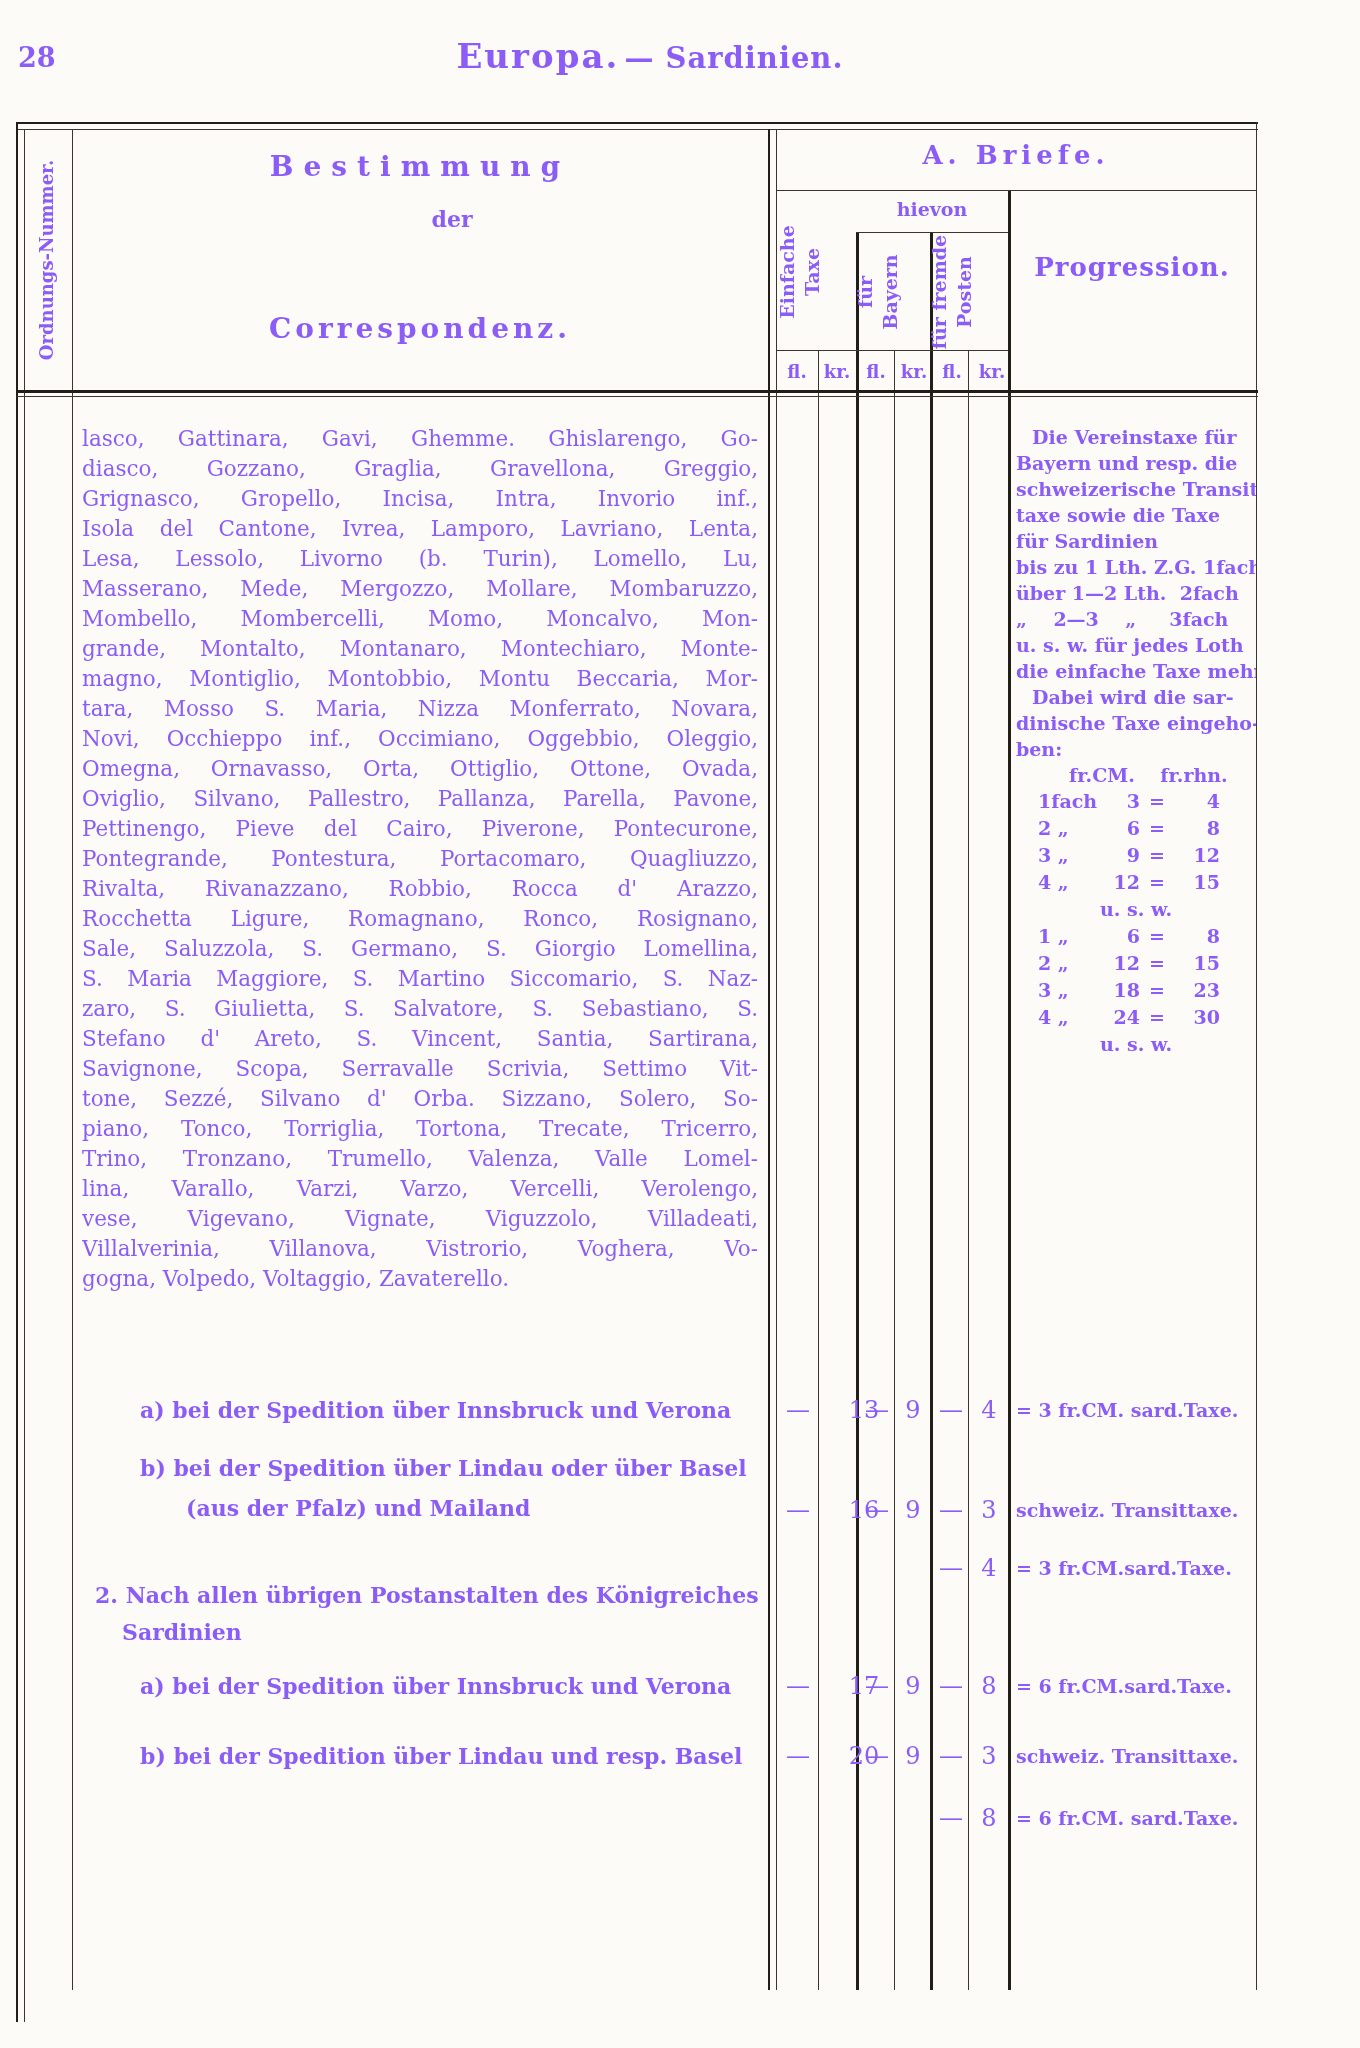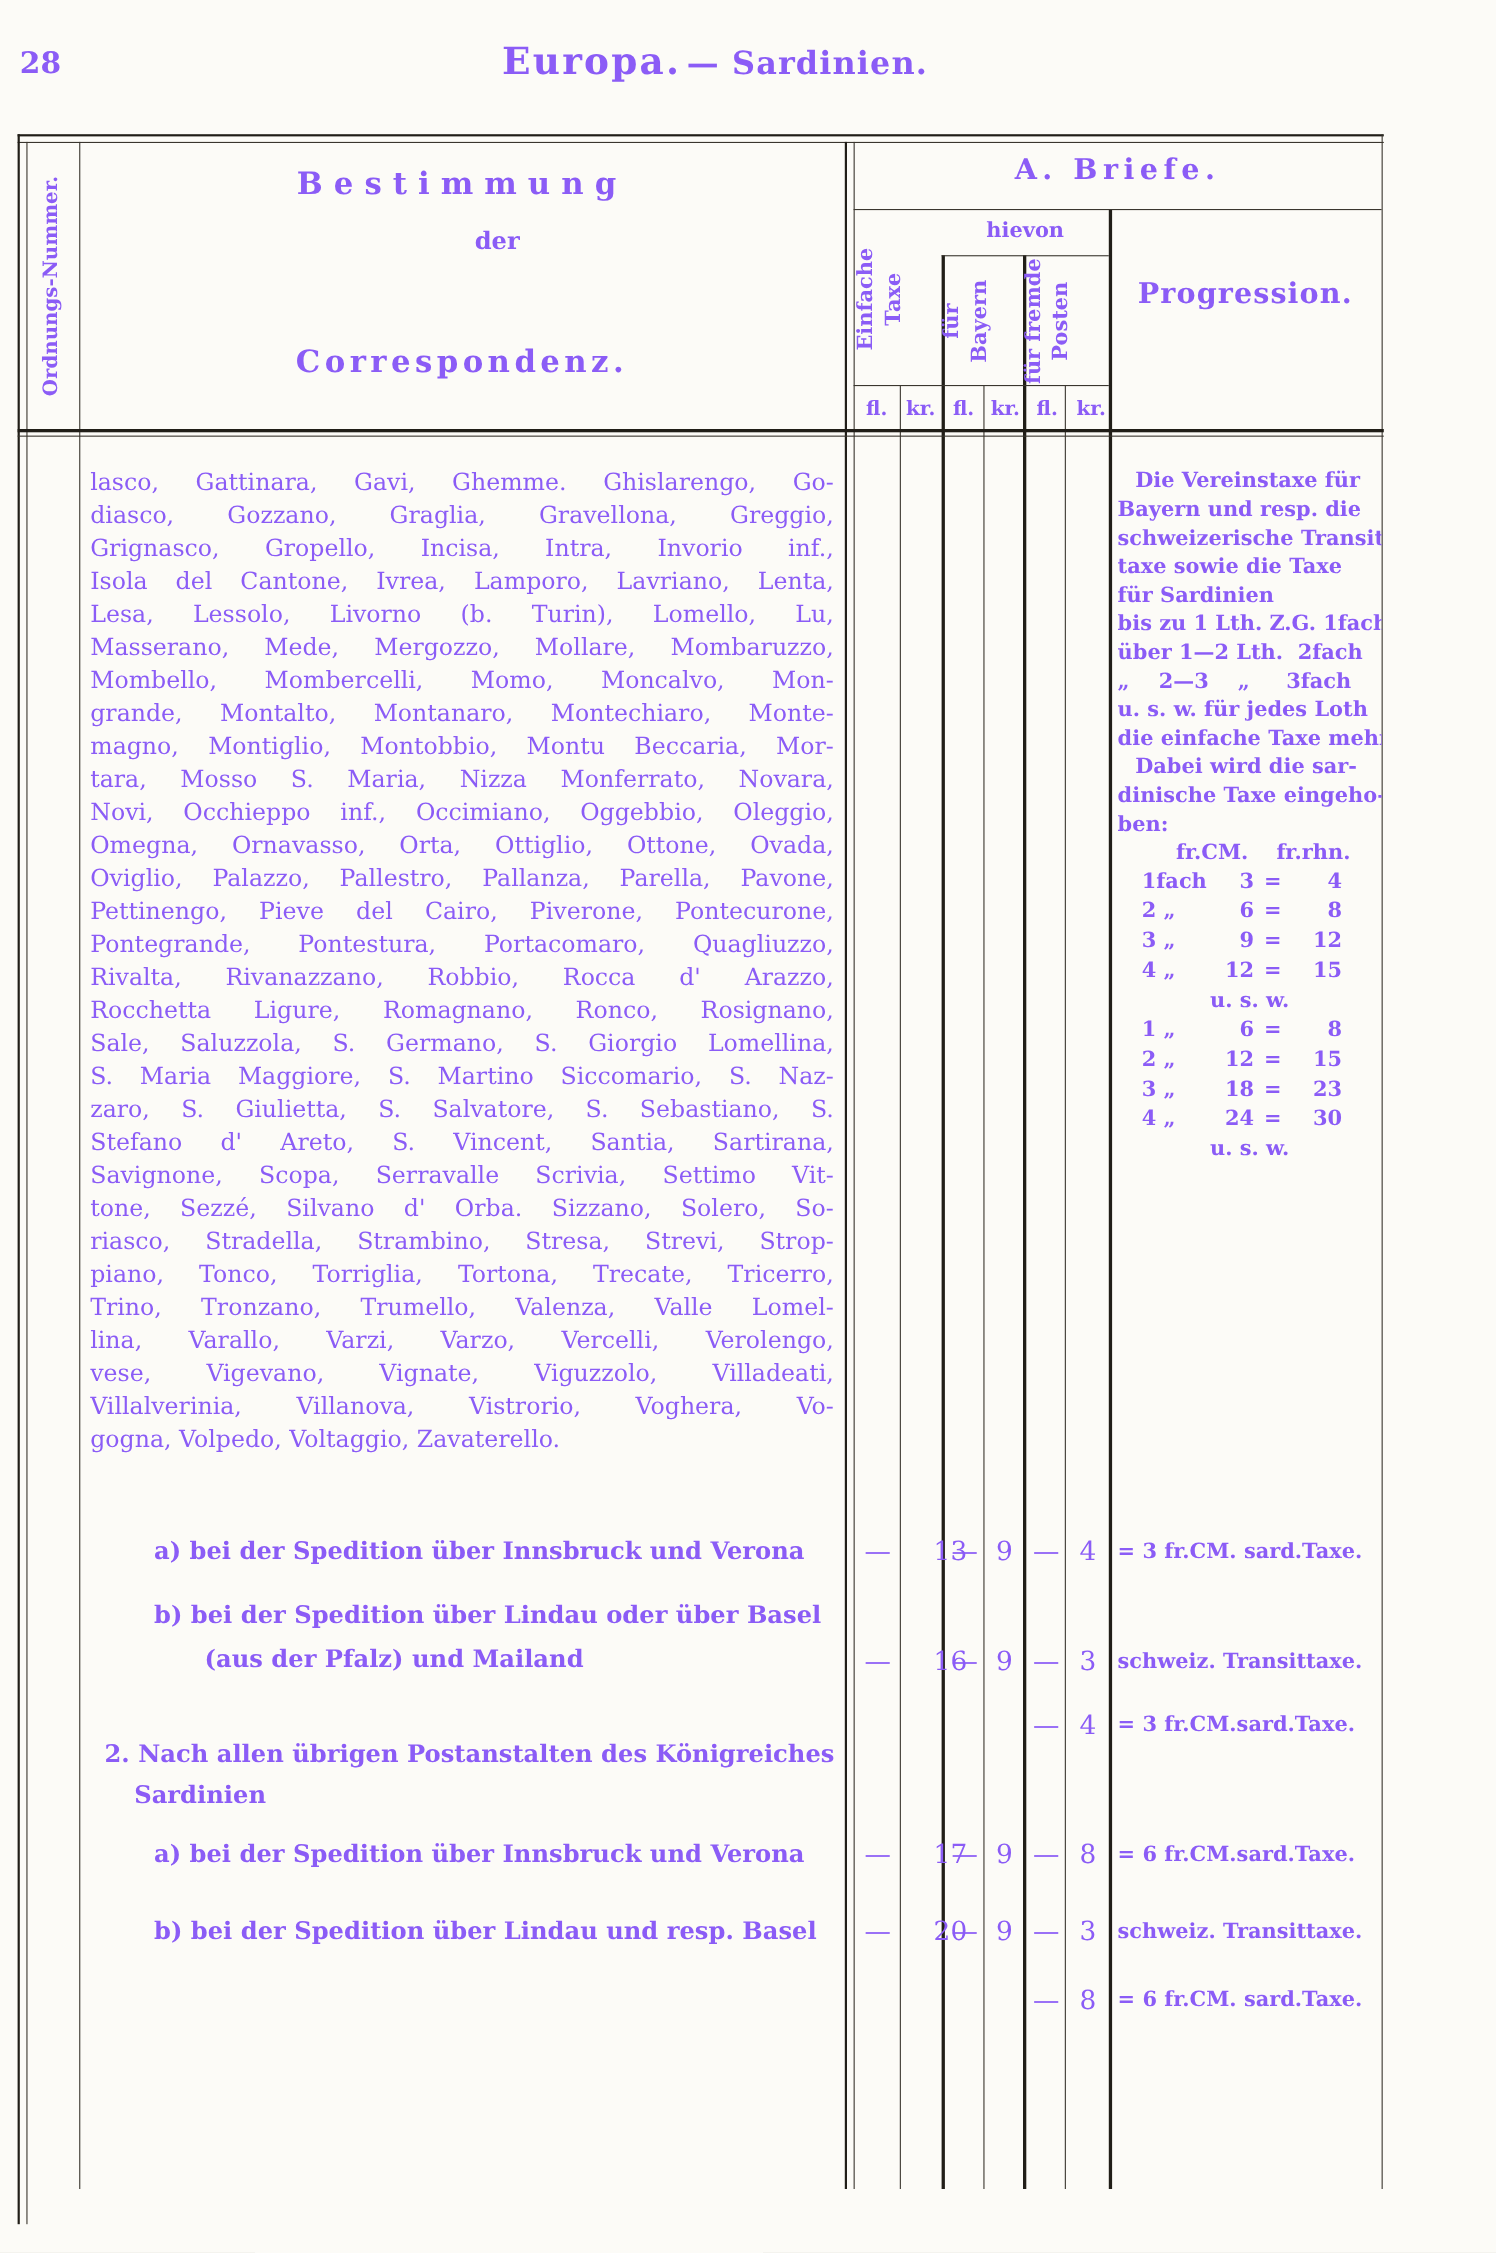--- a/index.html
+++ b/index.html
@@ -122,32 +122,31 @@
     <div class="pl">Grignasco, Gropello, Incisa, Intra, Invorio inf.,</div>
     <div class="pl">Isola del Cantone, Ivrea, Lamporo, Lavriano, Lenta,</div>
     <div class="pl">Lesa, Lessolo, Livorno (b. Turin), Lomello, Lu,</div>
     <div class="pl">Masserano, Mede, Mergozzo, Mollare, Mombaruzzo,</div>
     <div class="pl">Mombello, Mombercelli, Momo, Moncalvo, Mon-</div>
     <div class="pl">grande, Montalto, Montanaro, Montechiaro, Monte-</div>
     <div class="pl">magno, Montiglio, Montobbio, Montu Beccaria, Mor-</div>
     <div class="pl">tara, Mosso S. Maria, Nizza Monferrato, Novara,</div>
     <div class="pl">Novi, Occhieppo inf., Occimiano, Oggebbio, Oleggio,</div>
     <div class="pl">Omegna, Ornavasso, Orta, Ottiglio, Ottone, Ovada,</div>
-    <div class="pl">Oviglio, Palazzo, Pallestro, Pallanza, Parella, Pavone,</div>
+    <div class="pl">Oviglio, Silvano, Pallestro, Pallanza, Parella, Pavone,</div>
     <div class="pl">Pettinengo, Pieve del Cairo, Piverone, Pontecurone,</div>
     <div class="pl">Pontegrande, Pontestura, Portacomaro, Quagliuzzo,</div>
     <div class="pl">Rivalta, Rivanazzano, Robbio, Rocca d' Arazzo,</div>
     <div class="pl">Rocchetta Ligure, Romagnano, Ronco, Rosignano,</div>
     <div class="pl">Sale, Saluzzola, S. Germano, S. Giorgio Lomellina,</div>
     <div class="pl">S. Maria Maggiore, S. Martino Siccomario, S. Naz-</div>
     <div class="pl">zaro, S. Giulietta, S. Salvatore, S. Sebastiano, S.</div>
     <div class="pl">Stefano d' Areto, S. Vincent, Santia, Sartirana,</div>
     <div class="pl">Savignone, Scopa, Serravalle Scrivia, Settimo Vit-</div>
     <div class="pl">tone, Sezzé, Silvano d' Orba. Sizzano, Solero, So-</div>
-    <div class="pl">riasco, Stradella, Strambino, Stresa, Strevi, Strop-</div>
     <div class="pl">piano, Tonco, Torriglia, Tortona, Trecate, Tricerro,</div>
     <div class="pl">Trino, Tronzano, Trumello, Valenza, Valle Lomel-</div>
     <div class="pl">lina, Varallo, Varzi, Varzo, Vercelli, Verolengo,</div>
     <div class="pl">vese, Vigevano, Vignate, Viguzzolo, Villadeati,</div>
     <div class="pl">Villalverinia, Villanova, Vistrorio, Voghera, Vo-</div>
     <div class="pl last">gogna, Volpedo, Voltaggio, Zavaterello.</div>
   </div>
 
   <div class="rowline" style="top:1388px;">
     <span class="lbl" style="left:140px;top:5px;">a) bei der Spedition über Innsbruck und Verona</span>

